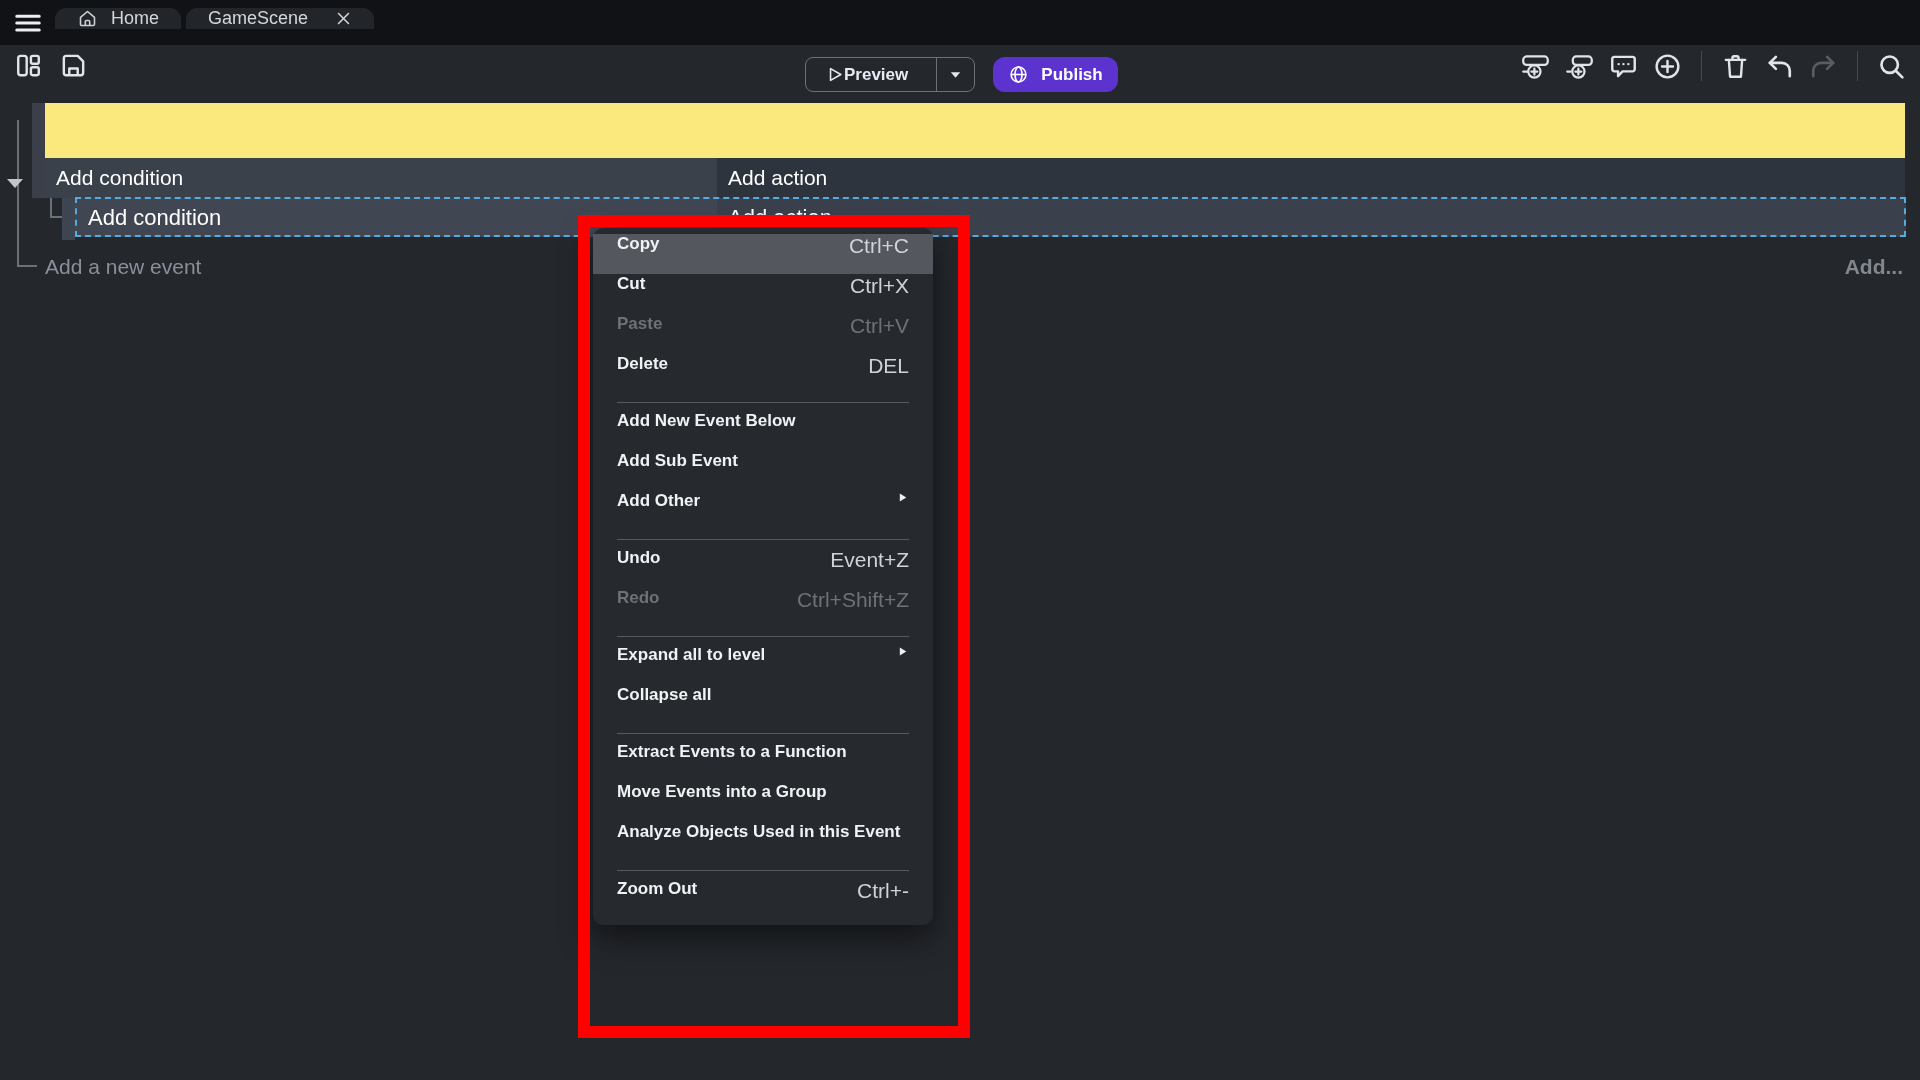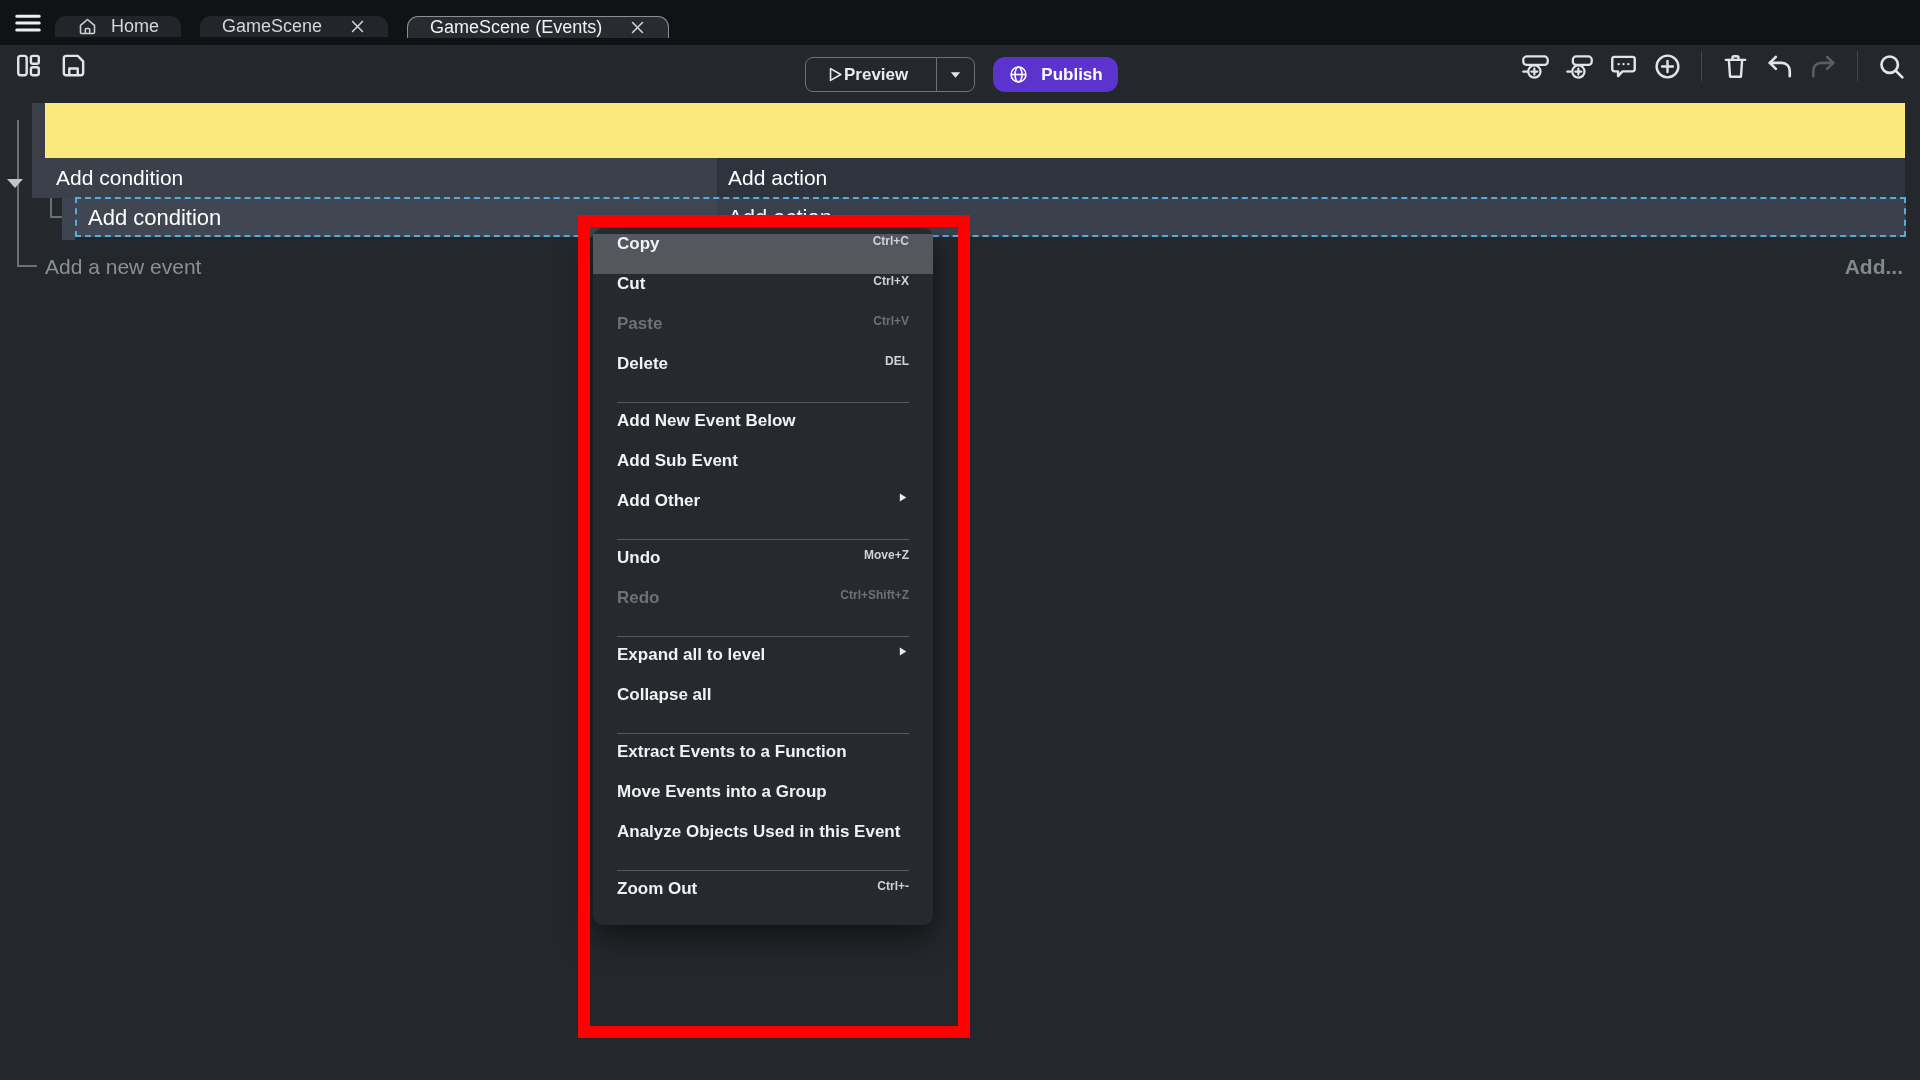--- a/index.html
+++ b/index.html
@@ -8,21 +8,21 @@
     background:#24272c;
     font-family:"Liberation Sans", sans-serif;
     overflow:hidden; position:relative; color:#e8eaec;
   }
   .abs { position:absolute; }
 
   
   .tab-bar { position:absolute; top:0; left:0; width:1920px; height:45px; background:#101216; }
   .hamburger { position:absolute; left:12px; top:8px; width:32px; height:30px; color:#eceef0; cursor:pointer; }
   .hamburger svg { width:100%; height:100%; }
-  .tabs { position:absolute; left:55px; bottom:0; display:flex; gap:19px; height:37px; align-items:center; }
+  .tabs { position:absolute; left:55px; bottom:0; display:flex; gap:5px; height:37px; align-items:flex-start; }
   .tab { display:flex; align-items:center; gap:13px; padding:0 22px; background:#222529;
          border-radius:11px 11px 0 0; color:#d5d7da; font-size:18px; cursor:pointer; white-space:nowrap; }
   .tab.active { background:#282b30; border:1px solid #8b8e93; border-bottom:none; color:#f0f2f4; }
   .tab .tab-icon { width:21px; height:21px; display:inline-flex; color:#cfd2d5; }
   .tab .tab-icon svg { width:100%; height:100%; }
   .tab .tab-close { width:17px; height:17px; margin-left:14px; display:inline-flex; color:#d2d5d8; cursor:pointer; }
   .tab .tab-close svg { width:100%; height:100%; }
 
   
   .toolbar-left { position:absolute; left:14px; top:51px; display:flex; gap:16px; align-items:center; }
@@ -70,21 +70,21 @@
   .tree-sv  { left:50px; top:198px; width:2px; height:20px; }
   .tree-sh  { left:50px; top:216px; width:12px; height:2px; }
   .tree-arrow { left:7px; top:179px; width:0; height:0;
     border-left:8px solid transparent; border-right:8px solid transparent; border-top:9px solid #c2c5ca; }
 
   
   .context-menu { left:593px; top:228px; width:340px; background:#26292e; border-radius:10px;
     padding:6px 0; box-shadow:0 12px 32px rgba(0,0,0,.55); z-index:50; }
   .menu-item { height:40px; display:flex; align-items:flex-start; justify-content:space-between;
     padding:0 24px; font-size:17px; font-weight:bold; color:#f1f2f4; cursor:pointer; }
-  .menu-item .shortcut { font-size:12px; color:#cfd2d6; font-weight:bold; }
+  .menu-item .shortcut { font-size:21px; color:#cfd2d6; font-weight:normal; }
   .menu-item.highlighted { background:#54575e; }
   .menu-item.disabled { color:#6e7278; cursor:default; }
   .menu-item.disabled .shortcut { color:#6e7278; }
   .menu-divider { height:1px; background:#56595f; margin:8px 24px; }
   .submenu-arrow { width:13px; height:13px; display:inline-flex; color:#eceef0; }
   .submenu-arrow svg { width:100%; height:100%; }
 
   
   .annotation { left:578px; top:215px; width:392px; height:823px; border:12px solid #ff0000; z-index:100; pointer-events:none; }
 </style>
@@ -106,28 +106,20 @@
         <span>Home</span>
       </div>
       <div class="tab">
         <span>GameScene</span>
         <span class="tab-close">
           <svg viewBox="0 0 24 24" fill="none" stroke="currentColor" stroke-width="2.2" stroke-linecap="round">
             <path d="M5 5l14 14M19 5 5 19"></path>
           </svg>
         </span>
       </div>
-      <div class="tab active">
-        <span>GameScene (Events)</span>
-        <span class="tab-close">
-          <svg viewBox="0 0 24 24" fill="none" stroke="currentColor" stroke-width="2.2" stroke-linecap="round">
-            <path d="M5 5l14 14M19 5 5 19"></path>
-          </svg>
-        </span>
-      </div>
     </div>
 </div>
 
 <div class="toolbar-left">
     <span class="icon-btn">
       <svg viewBox="0 0 24 24" fill="none" stroke="currentColor" stroke-width="2">
         <rect x="3.5" y="4" width="7" height="16" rx="2"></rect>
         <rect x="14" y="4" width="6.5" height="6.5" rx="1.5"></rect>
         <rect x="14" y="13.5" width="6.5" height="6.5" rx="1.5"></rect>
       </svg>
@@ -283,21 +275,21 @@
       <span class="label">Add Other</span>
       <span class="submenu-arrow">
         <svg viewBox="0 0 24 24" fill="currentColor">
           <path d="M7 4.5l12 7.5-12 7.5z"></path>
         </svg>
       </span>
     </div>
     <div class="menu-divider"></div>
     <div class="menu-item">
       <span class="label">Undo</span>
-      <span class="shortcut">Move+Z</span>
+      <span class="shortcut">Event+Z</span>
     </div>
     <div class="menu-item disabled">
       <span class="label">Redo</span>
       <span class="shortcut">Ctrl+Shift+Z</span>
     </div>
     <div class="menu-divider"></div>
     <div class="menu-item">
       <span class="label">Expand all to level</span>
       <span class="submenu-arrow">
         <svg viewBox="0 0 24 24" fill="currentColor">

